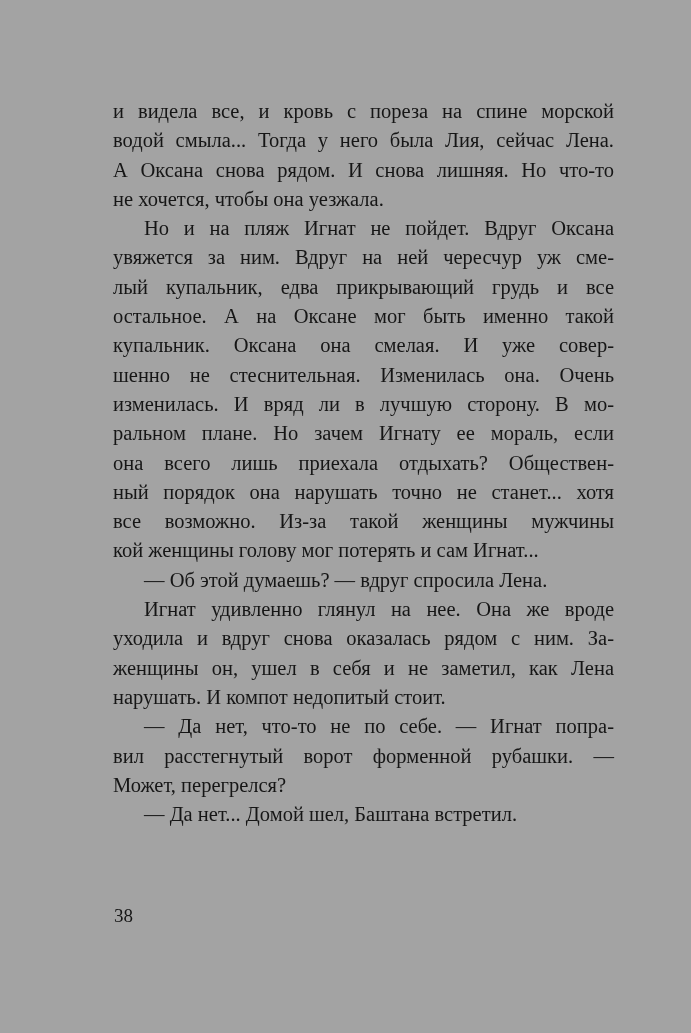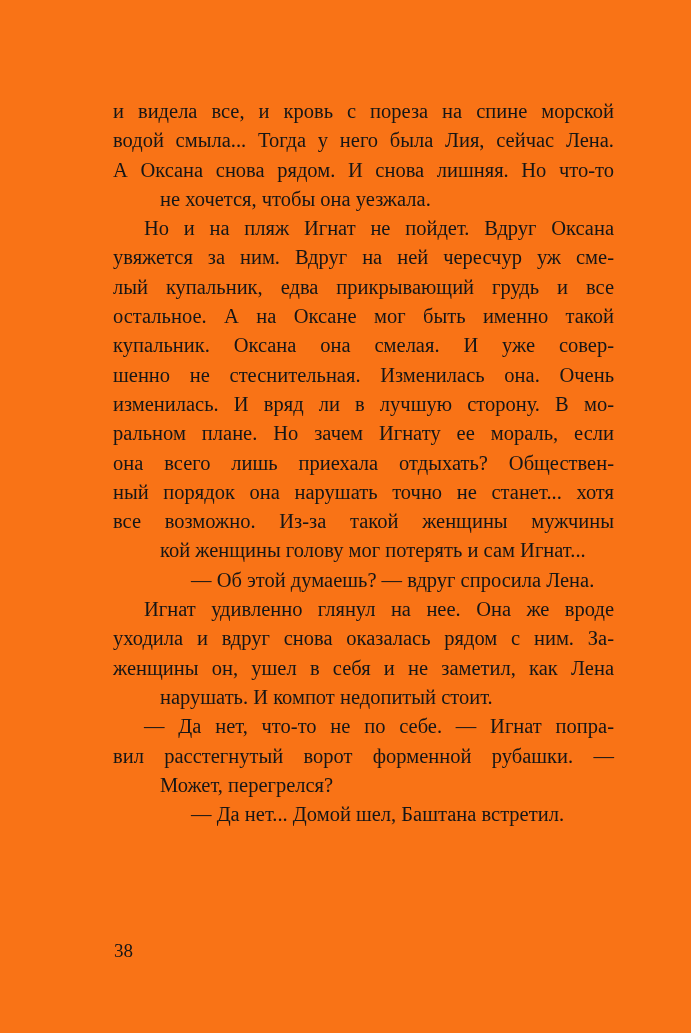--- a/index.html
+++ b/index.html
@@ -11,21 +11,21 @@
     width: 691px;
     height: 1033px;
     position: relative;
     font-family: "Liberation Serif", "DejaVu Serif", serif;
     color: #161616;
     overflow: hidden;
   }
   .page {
     position: absolute;
     inset: 0;
-    background: #f97316;
+    background: #a3a3a3;
     padding-left: 48px;
   }
   .text-block {
     position: absolute;
     left: 113px;
     top: 97px;
     width: 501px;
     font-size: 20.5px;
     line-height: 29.3px;
   }
@@ -33,33 +33,31 @@
     margin: 0;
     padding: 0;
   }
   .line {
     text-align: justify;
     text-align-last: justify;
     min-height: 29.3px;
   }
   .line.last {
     text-align-last: left;
-    margin-left: 47px;
   }
   .para.indent .line:first-child {
     text-indent: 31px;
   }
   .page-number {
     position: absolute;
     left: 114px;
     top: 903px;
     font-size: 19px;
     line-height: 26px;
     color: #161616;
-    margin-top: 35px;
   }
 </style>
 </head>
 <body>
 
 <div class="page">
   <div class="text-block">
       <div class="para">
         <div class="line">и видела все, и кровь с пореза на спине морской</div>
         <div class="line">водой смыла... Тогда у него была Лия, сейчас Лена.</div>

